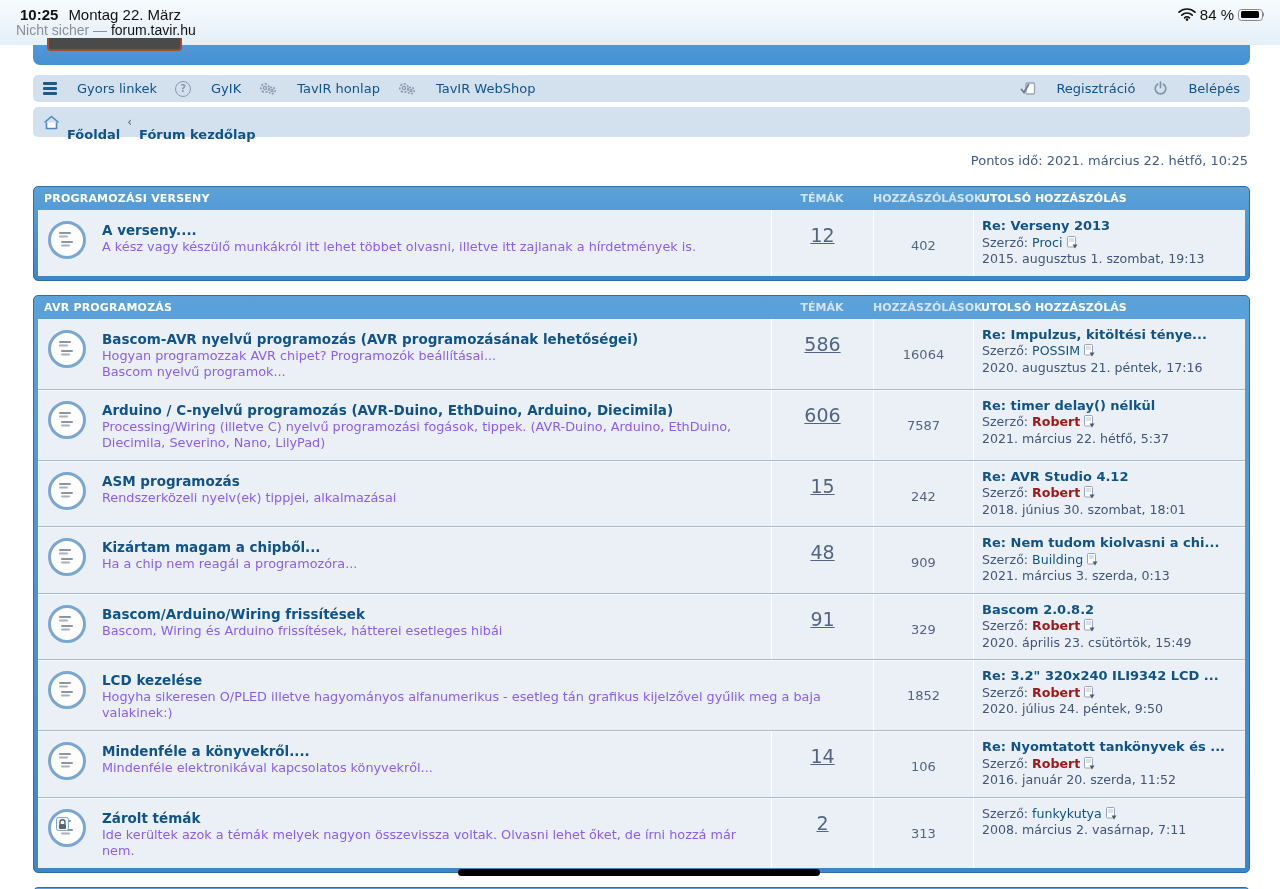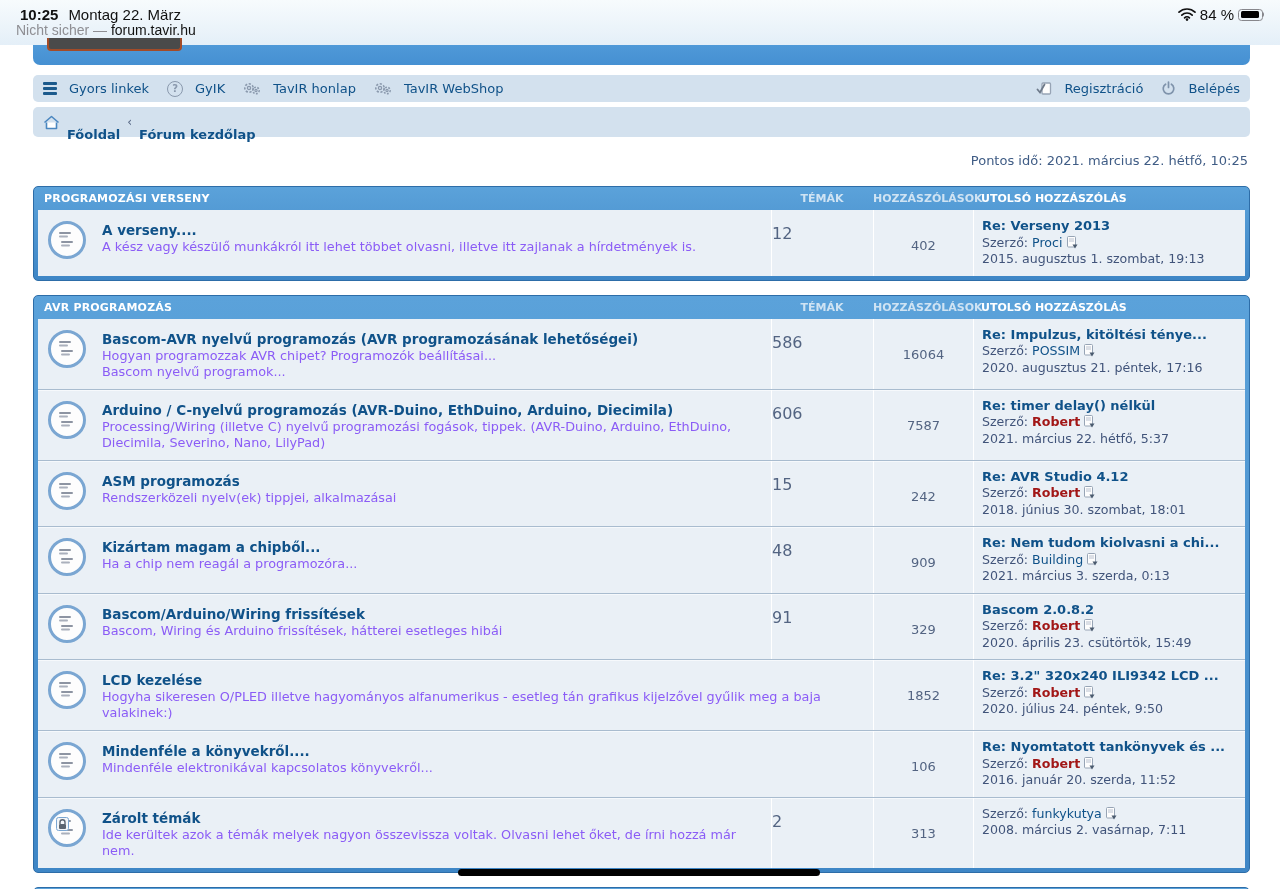--- a/index.html
+++ b/index.html
@@ -22,21 +22,21 @@
   
   .page { width:1217px; margin-left:33px; }
   .site-header-remnant { height:20px; background:linear-gradient(180deg,#4f99d8,#4590d2);
     border-radius:0 0 7px 7px; position:relative; }
   .search-btn-remnant { position:absolute; left:14px; top:-7px; width:135px; height:13px;
     background:#4a4a4a; border:2px solid #a34b28; border-top:none; border-radius:0 0 4px 4px; }
 
   .navbar { margin-top:10px; height:27px; background:#d3e1ee; border-radius:5px;
     display:flex; align-items:center; padding:0 10px; }
   .navbar .spacer { flex:1; }
-  .nav-link { display:flex; align-items:center; gap:12px; color:#105289; font-size:13px;
+  .nav-link { display:flex; align-items:center; gap:20px; color:#105289; font-size:13px;
     margin-right:18px; cursor:pointer; white-space:nowrap; }
   .nav-link.right { margin-right:0; margin-left:18px; }
   .burger { display:inline-flex; flex-direction:column; gap:2.5px; }
   .burger i { width:14px; height:2.5px; background:#1c5a8c; border-radius:1px; }
   .qmark { width:16px; height:16px; border:1.6px solid #8a99ad; border-radius:50%;
     display:inline-flex; align-items:center; justify-content:center;
     font-size:10px; font-weight:bold; color:#8a99ad; }
 
   .breadcrumb { margin-top:5px; height:30px; background:#d3e1ee; border-radius:5px;
     display:flex; align-items:center; padding:0 10px; gap:7px; font-size:13px; }
@@ -60,22 +60,22 @@
   .forum-row + .forum-row { border-top:1px solid #a9bccf; box-shadow:inset 0 1px 0 #f6f9fc; }
   .cell-name { flex:1; min-width:0; display:flex; gap:16px; padding:9px 14px 9px 10px; }
   .f-icon { width:38px; height:38px; flex:0 0 38px; border:3px solid #7aa6d2; border-radius:50%;
     background:#fdfdfd; position:relative; margin-top:2px; }
   .f-icon svg { position:absolute; left:5px; top:5px; }
   .f-lock { position:absolute; right:-4px; bottom:-3px; display:none; }
   .forum-row.locked .f-lock { display:block; }
   .name-wrap { padding-top:1px; min-width:0; }
   .forum-name { font-size:13.5px; font-weight:bold; color:#105289; cursor:pointer; line-height:18px; }
   .forum-desc { font-size:12.8px; color:#8b5cf6; line-height:16px; }
-  .cell-topics { width:102px; flex:0 0 102px; padding-top:14px;
-    font-size:16px; color:#536482; border-left:1px solid #fff; }
+  .cell-topics { width:102px; flex:0 0 102px; text-align:center; padding-top:14px;
+    font-size:19px; color:#536482; border-left:1px solid #fff;text-decoration:underline; }
   .cell-posts { width:100px; flex:0 0 100px; text-align:center; padding-top:28px;
     font-size:13px; color:#536482; border-left:1px solid #fff; }
   .cell-last { width:272px; flex:0 0 272px; border-left:1px solid #fff; padding:8px 6px 8px 8px;
     font-size:12.6px; color:#41547a; line-height:16.5px; }
   .last-title { font-size:13px; font-weight:bold; color:#105289; cursor:pointer; white-space:nowrap;
     overflow:hidden; display:block; }
   .author-link { color:#105289; cursor:pointer; }
   .author-link.red { color:#a21717; font-weight:bold; }
   .doc-ic { display:inline-block; vertical-align:-2px; margin-left:4px; cursor:pointer; }
 
@@ -440,20 +440,21 @@
           <rect x="5" y="15.5" width="9" height="2" rx="1" fill="#aab0bc"></rect>
         </svg>
 
       </span>
       <span class="name-wrap">
         <span class="forum-name">Mindenféle a könyvekről....</span>
         <div class="forum-desc">Mindenféle elektronikával kapcsolatos könyvekről...</div>
         
       </span>
     </div>
+    <div class="cell-topics">14</div>
     <div class="cell-posts">106</div>
     <div class="cell-last">
       <span class="last-title">Re: Nyomtatott tankönyvek és ...</span>
       <div>
         <span class="author-prefix">Szerző: </span>
         <span class="author-link red">Robert</span><svg class="doc-ic" width="11" height="13" viewBox="0 0 11 13">
           <rect x="0.5" y="0.5" width="8" height="10.5" rx="1" fill="#fdfdfd" stroke="#97a4b5"></rect>
           <rect x="2" y="2.5" width="5" height="1" fill="#b9c2cf"></rect>
           <rect x="2" y="4.5" width="5" height="1" fill="#b9c2cf"></rect>
           <path d="M5.5 8.5 L10.5 8.5 L8 12.5 Z" fill="#4a5a6e"></path>

